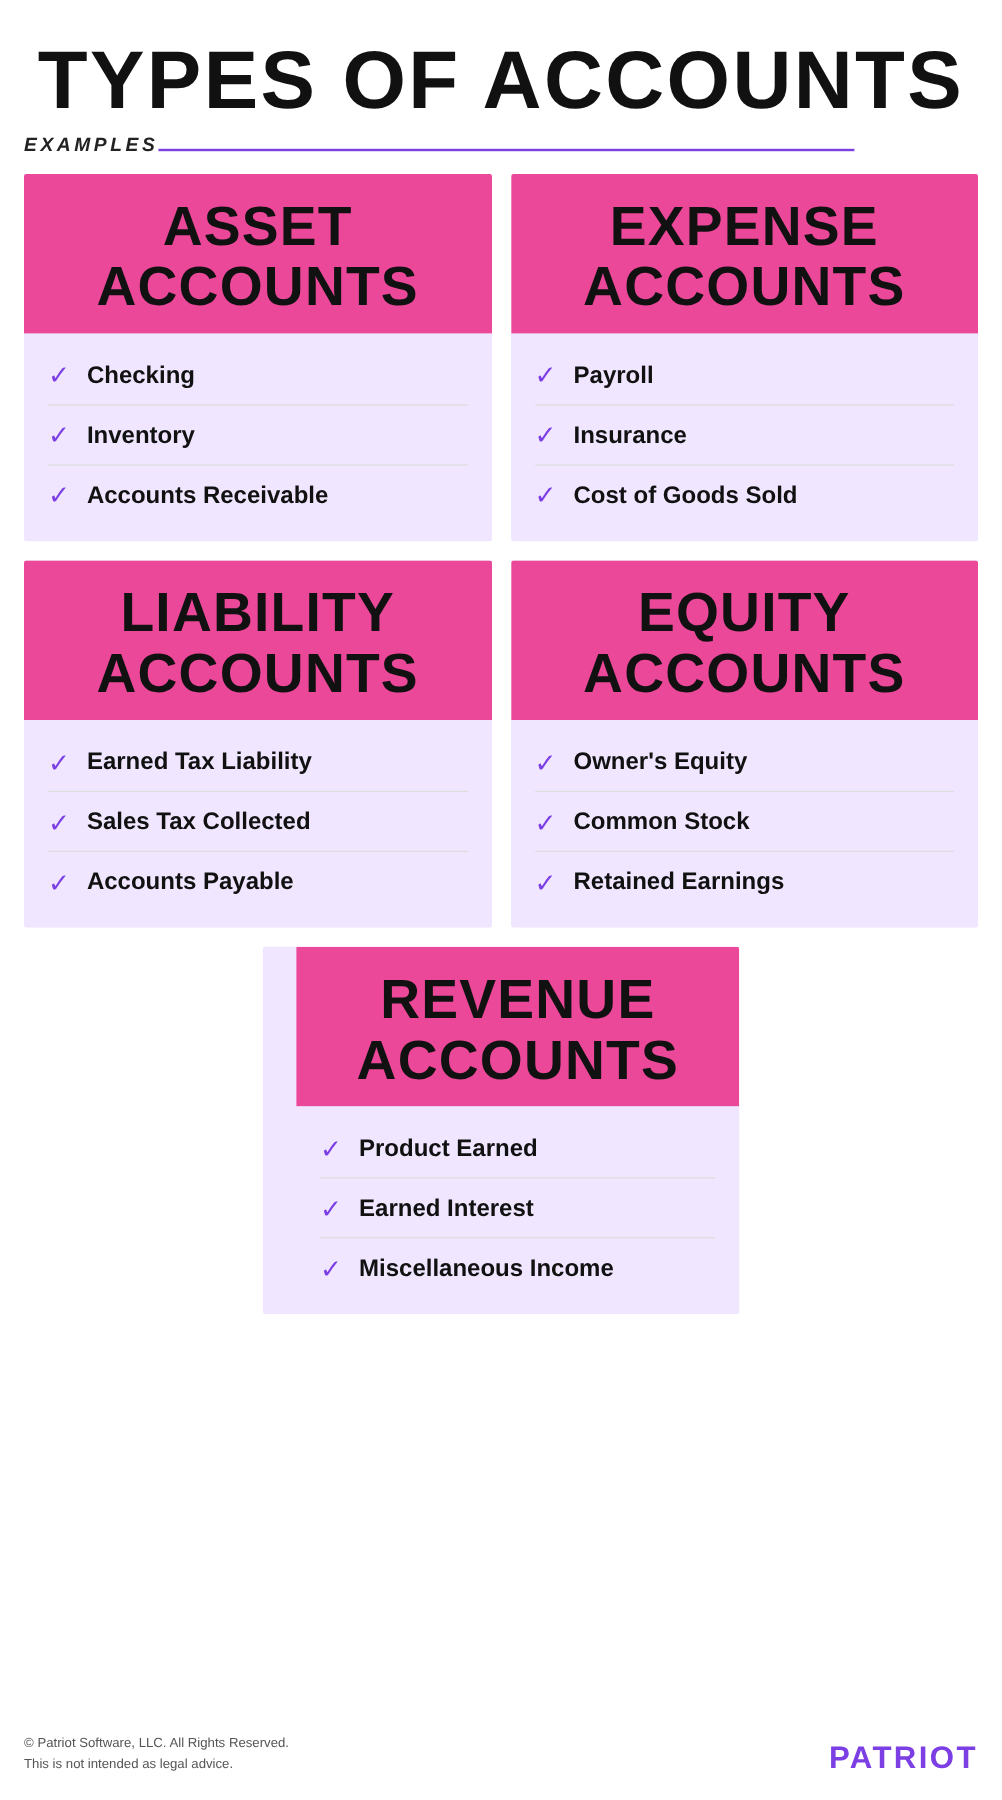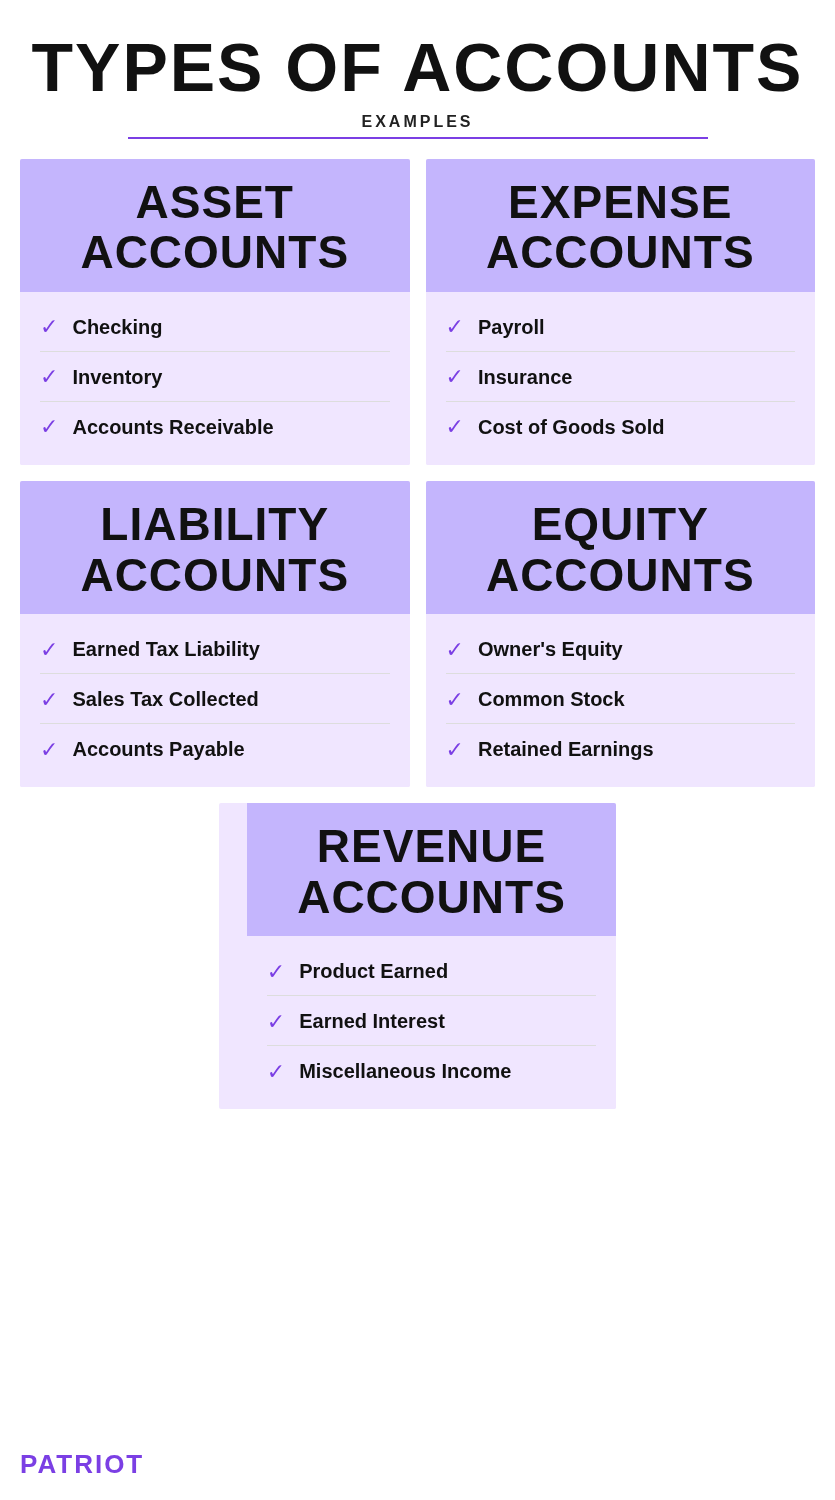--- a/index.html
+++ b/index.html
@@ -20,24 +20,25 @@
       font-weight: 900;
       text-transform: uppercase;
       color: #111111;
       line-height: 1.1;
       letter-spacing: 2px;
     }
 
     .subtitle-wrapper {
       width: 100%;
       display: flex;
-      flex-direction: column;
+      flex-direction: row;
       align-items: center;
       margin-top: 8px;
-      margin-bottom: 20px;
+      margin-bottom: 8px;
+      font-style: italic;
     }
 
     .subtitle {
       font-size: 16px;
       font-weight: 700;
       letter-spacing: 3px;
       text-transform: uppercase;
       color: #222;
       margin-bottom: 6px;
     }
@@ -57,21 +58,21 @@
       margin-bottom: 16px;
     }
 
     .account-card {
       border-radius: 2px;
       overflow: hidden;
       background: #f0e6ff;
     }
 
     .card-header {
-      background: #c4b5fd;
+      background: #ec4899;
       padding: 18px 20px 14px;
       text-align: center;
     }
 
     .card-header-title {
       font-size: 46px;
       font-weight: 900;
       text-transform: uppercase;
       color: #111;
       line-height: 1.1;
@@ -253,14 +254,18 @@
         </div>
         <div class="card-item">
           <span class="checkmark">✓</span>
           <span class="item-label">Miscellaneous Income</span>
         </div>
       </div>
     </div>
   </div>
 
 <div class="footer">
+  <div class="footer-text">
+    <div>© Patriot Software, LLC. All Rights Reserved.</div>
+    <div>This is not intended as legal advice.</div>
+  </div>
   <div class="footer-brand">PATRIOT</div>
 </div>
 
 </body></html>

